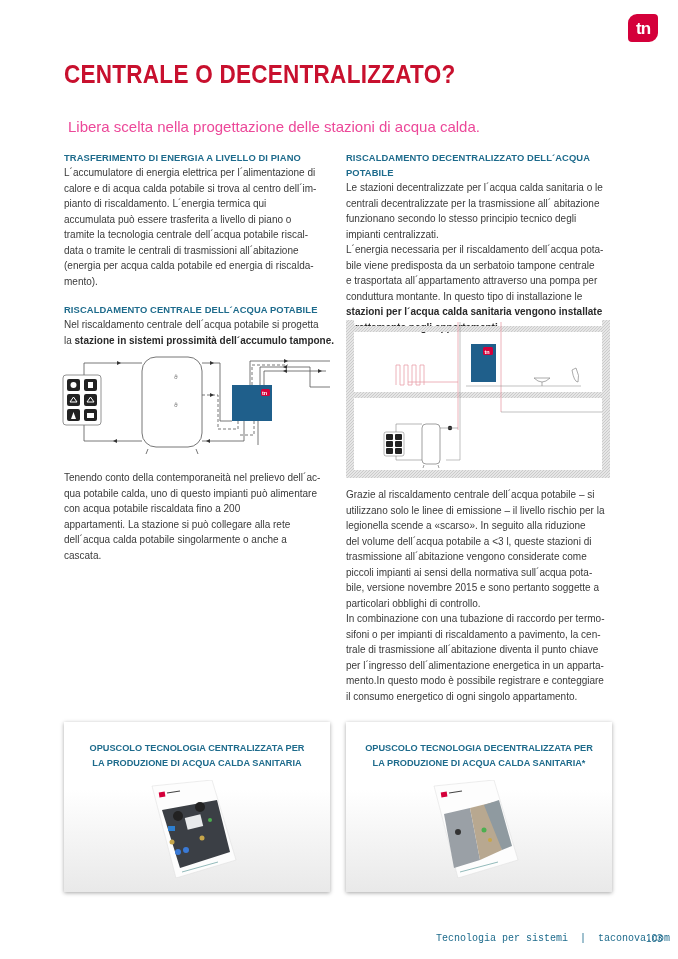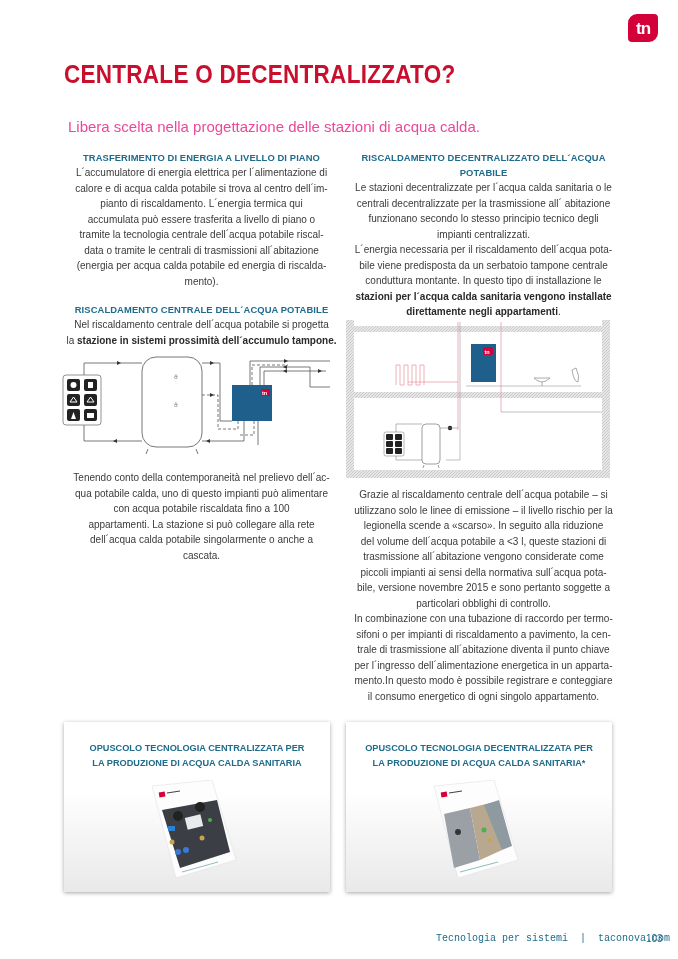--- a/index.html
+++ b/index.html
@@ -18,21 +18,21 @@
     position: absolute; left: 64px; top: 60px; margin: 0;
     font-family: "Liberation Sans", sans-serif; font-weight: bold;
     font-size: 25px; color: #c8102e; letter-spacing: 0.3px;
     transform: scaleX(0.9); transform-origin: left;
   }
   .subtitle {
     position: absolute; left: 64px; top: 114px; margin: 4px;
     font-family: "Liberation Sans", sans-serif; font-size: 15px; color: #ec4899;
     font-weight: normal;
   }
-  .col { position: absolute; width: 275px; text-align: center; }
+  .col { position: absolute; width: 275px; }
   .col-left { left: 64px; }
   .col-right { left: 346px; }
   .heading {
     font-family: "Liberation Sans", sans-serif; font-weight: bold; font-size: 9.4px;
     color: #1e6b8c; margin: 0; line-height: 15px; letter-spacing: 0.1px;
   }
   .para {
     font-family: "Liberation Sans", sans-serif; font-size: 10px; line-height: 15.5px;
     color: #3a3a3a; margin: 0;
   }
@@ -149,34 +149,35 @@
   <g>
     <rect x="170" y="30" width="40" height="36" fill="#1f5f8b"></rect>
     <rect x="199" y="34" width="9" height="7" rx="1.5" fill="#d4003a"></rect>
     <text x="200" y="40" font-size="5.5" fill="#fff" font-weight="bold" font-family="Liberation Sans, sans-serif">tn</text>
   </g>
 </svg>
 
 <div class="col col-left" style="top:470px;">
   <p class="para">Tenendo conto della contemporaneità nel prelievo dell´ac-</p>
   <p class="para">qua potabile calda, uno di questo impianti può alimentare</p>
-  <p class="para">con acqua potabile riscaldata fino a 100</p>
+  <p class="para">con acqua potabile riscaldata fino a 200</p>
   <p class="para">appartamenti. La stazione si può collegare alla rete</p>
   <p class="para">dell´acqua calda potabile singolarmente o anche a</p>
   <p class="para">cascata.</p>
 </div>
 
 <div class="col col-right" style="top:150px;">
   <p class="heading">RISCALDAMENTO DECENTRALIZZATO DELL´ACQUA POTABILE</p>
   <p class="para">Le stazioni decentralizzate per l´acqua calda sanitaria o le</p>
   <p class="para">centrali decentralizzate per la trasmissione all´ abitazione</p>
   <p class="para">funzionano secondo lo stesso principio tecnico degli</p>
   <p class="para">impianti centralizzati.</p>
   <p class="para">L´energia necessaria per il riscaldamento dell´acqua pota-</p>
   <p class="para">bile viene predisposta da un serbatoio tampone centrale</p>
+  <p class="para">e trasportata all´appartamento attraverso una pompa per</p>
   <p class="para">conduttura montante. In questo tipo di installazione le</p>
   <p class="para"><b>stazioni per l´acqua calda sanitaria vengono installate</b></p>
   <p class="para"><b>direttamente negli appartamenti</b><span>.</span></p>
 </div>
 
 <svg class="diagram" style="left:346px;top:320px;" width="264" height="158" viewBox="0 0 264 158">
   <defs>
     <pattern id="hatch" width="3" height="3" patternUnits="userSpaceOnUse">
       <rect width="3" height="3" fill="#e6e6e6"></rect>
       <path d="M0,3 L3,0" stroke="#b8b8b8" stroke-width="0.6"></path>

